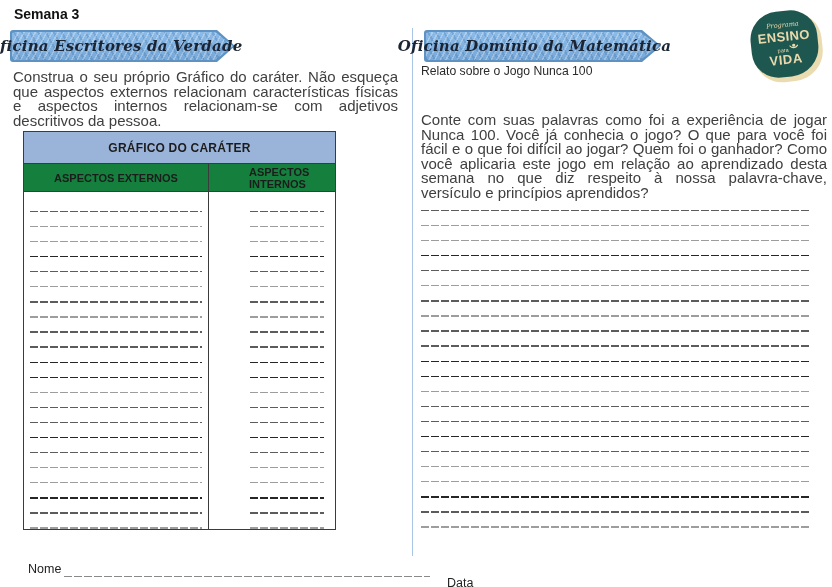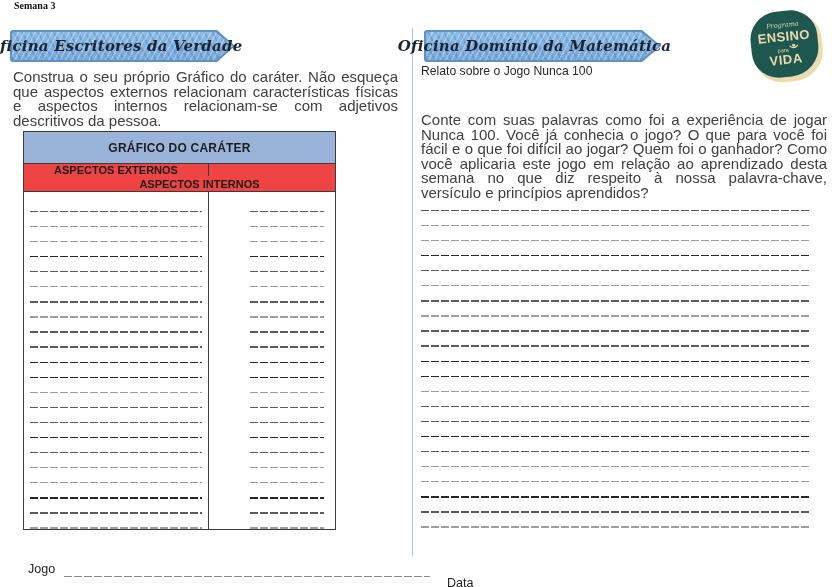--- a/index.html
+++ b/index.html
@@ -3,21 +3,21 @@
 <meta charset="utf-8">
 <style>
   html,body{margin:0;padding:0;}
   body{
     width:832px;height:587px;position:relative;background:#ffffff;
     font-family:"Liberation Sans",sans-serif;color:#262626;overflow:hidden;
   }
   .abs{position:absolute;}
 
   
-  .week{left:14px;top:0;font-size:10px;font-weight:bold;color:#111;font-family:Liberation Serif, serif;}
+  .week{left:14px;top:6px;font-size:14px;font-weight:bold;color:#111;}
 
   
   .banner{height:32px;}
   .banner-outer{
     position:absolute;inset:0;background:#5d92c3;
     clip-path:polygon(0% 0%,92% 0%,100% 50%,92% 100%,0% 100%);
     border-radius:3px;
   }
   .banner-fill{
     position:absolute;inset:2px;
@@ -43,21 +43,21 @@
   .subtitle{left:421px;top:64px;font-size:12.2px;color:#2b2b2b;}
   .para-right{left:421px;top:113px;width:406px;}
 
   
   .ctable{left:23px;top:131px;width:313px;height:399px;border:1.5px solid #3b3b3b;box-sizing:border-box;background:#fff;}
   .ctable .title{
     height:31px;background:#9ab4d9;border-bottom:1.4px solid #3b3b3b;
     display:flex;align-items:center;justify-content:center;
     font-size:12px;font-weight:bold;color:#1c1c1c;letter-spacing:.2px;
   }
-  .ctable .heads{display:flex;height:27px;border-bottom:1.4px solid #3b3b3b;background:#ef4444;flex-direction:column;}
+  .ctable .heads{display:flex;height:27px;border-bottom:1.4px solid #3b3b3b;background:#15803d;}
   .ctable .head-cell{
     display:flex;align-items:center;justify-content:center;
     font-size:11px;font-weight:bold;color:#1c1c1c;box-sizing:border-box;
   }
   .ctable .head-cell.c1{width:185px;border-right:1.4px solid #3b3b3b;}
   .ctable .head-cell.c2{flex:1;padding-left:40px;}
   .ctable .bodyrow{display:flex;height:337px;}
   .ctable .body-cell{box-sizing:border-box;padding-top:7px;}
   .ctable .body-cell.c1{width:185px;border-right:1.4px solid #3b3b3b;padding-left:6px;padding-right:6px;}
   .ctable .body-cell.c2{flex:1;padding-left:41px;padding-right:11px;}
@@ -216,19 +216,19 @@
     <div class="wline m"></div>
     <div class="wline d"></div>
     <div class="wline m"></div>
     <div class="wline g"></div>
     <div class="wline g"></div>
     <div class="wline d"></div>
     <div class="wline m"></div>
     <div class="wline g"></div>
   </div>
 
-<div class="abs footer-name-label">Jogo</div>
+<div class="abs footer-name-label">Nome</div>
 <div class="footer-name-line"></div>
 <div class="abs footer-date">
   <span>Data</span>
   
   
 </div>
 
 </body></html>

